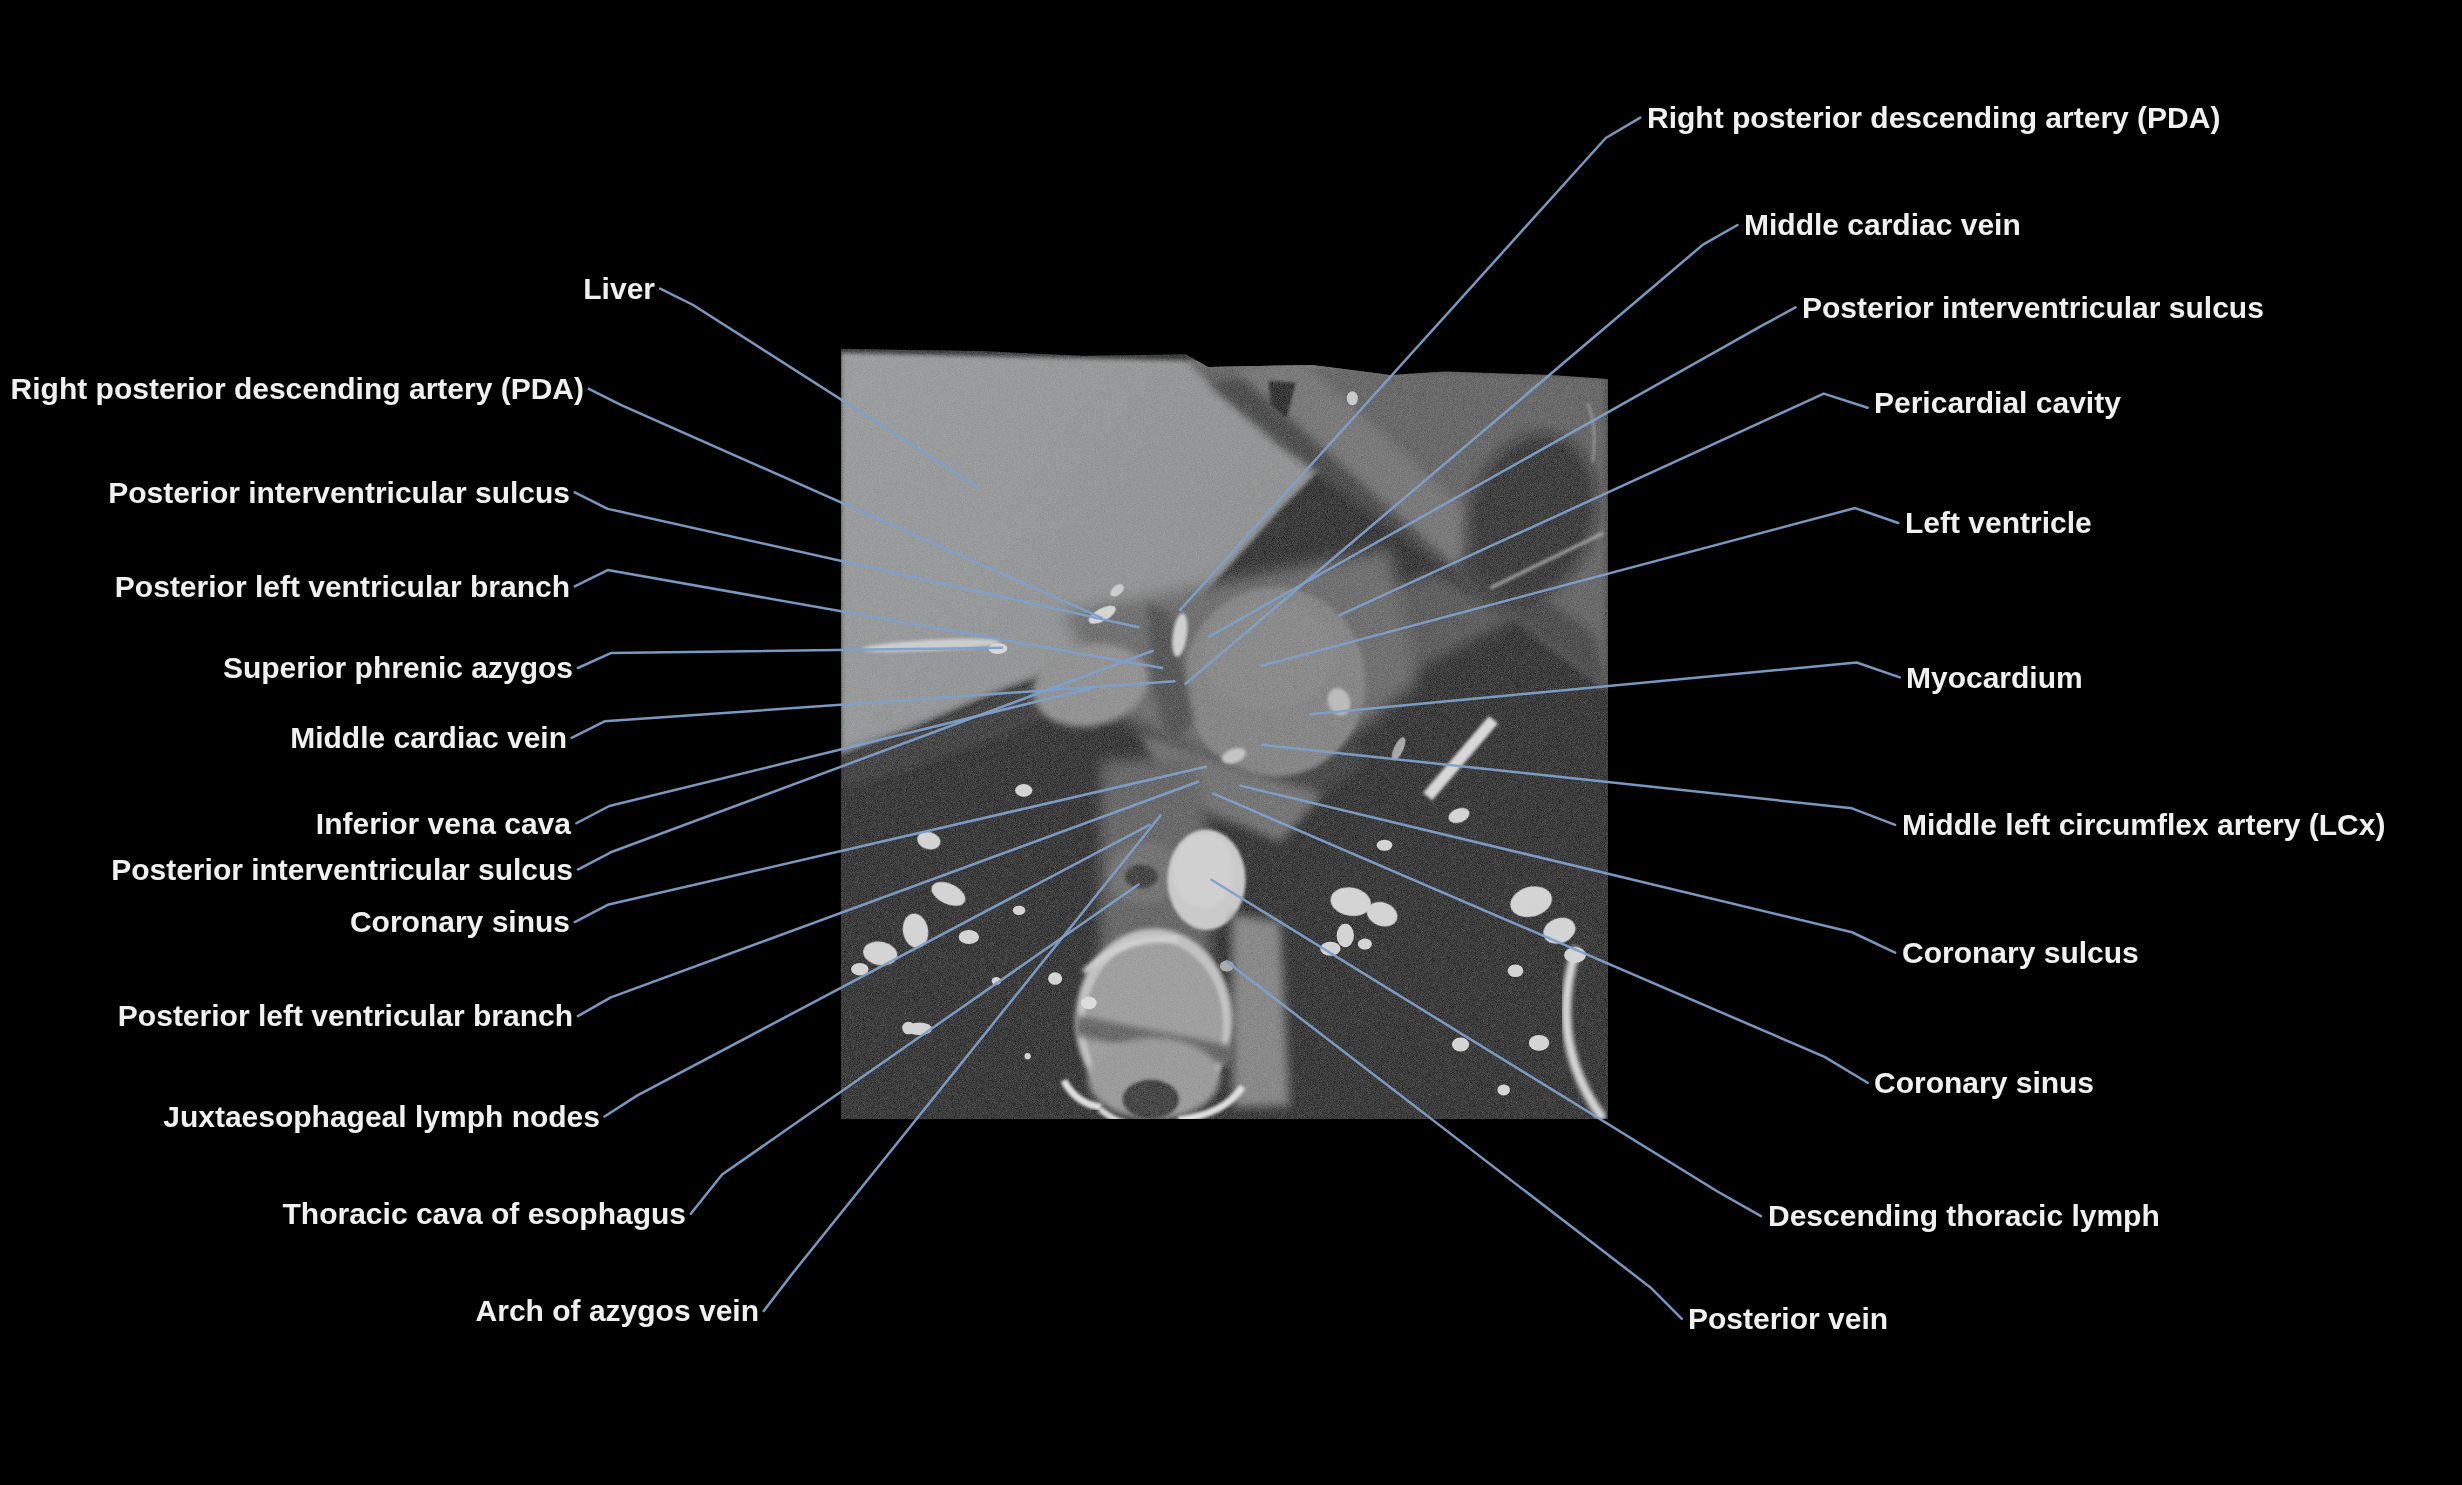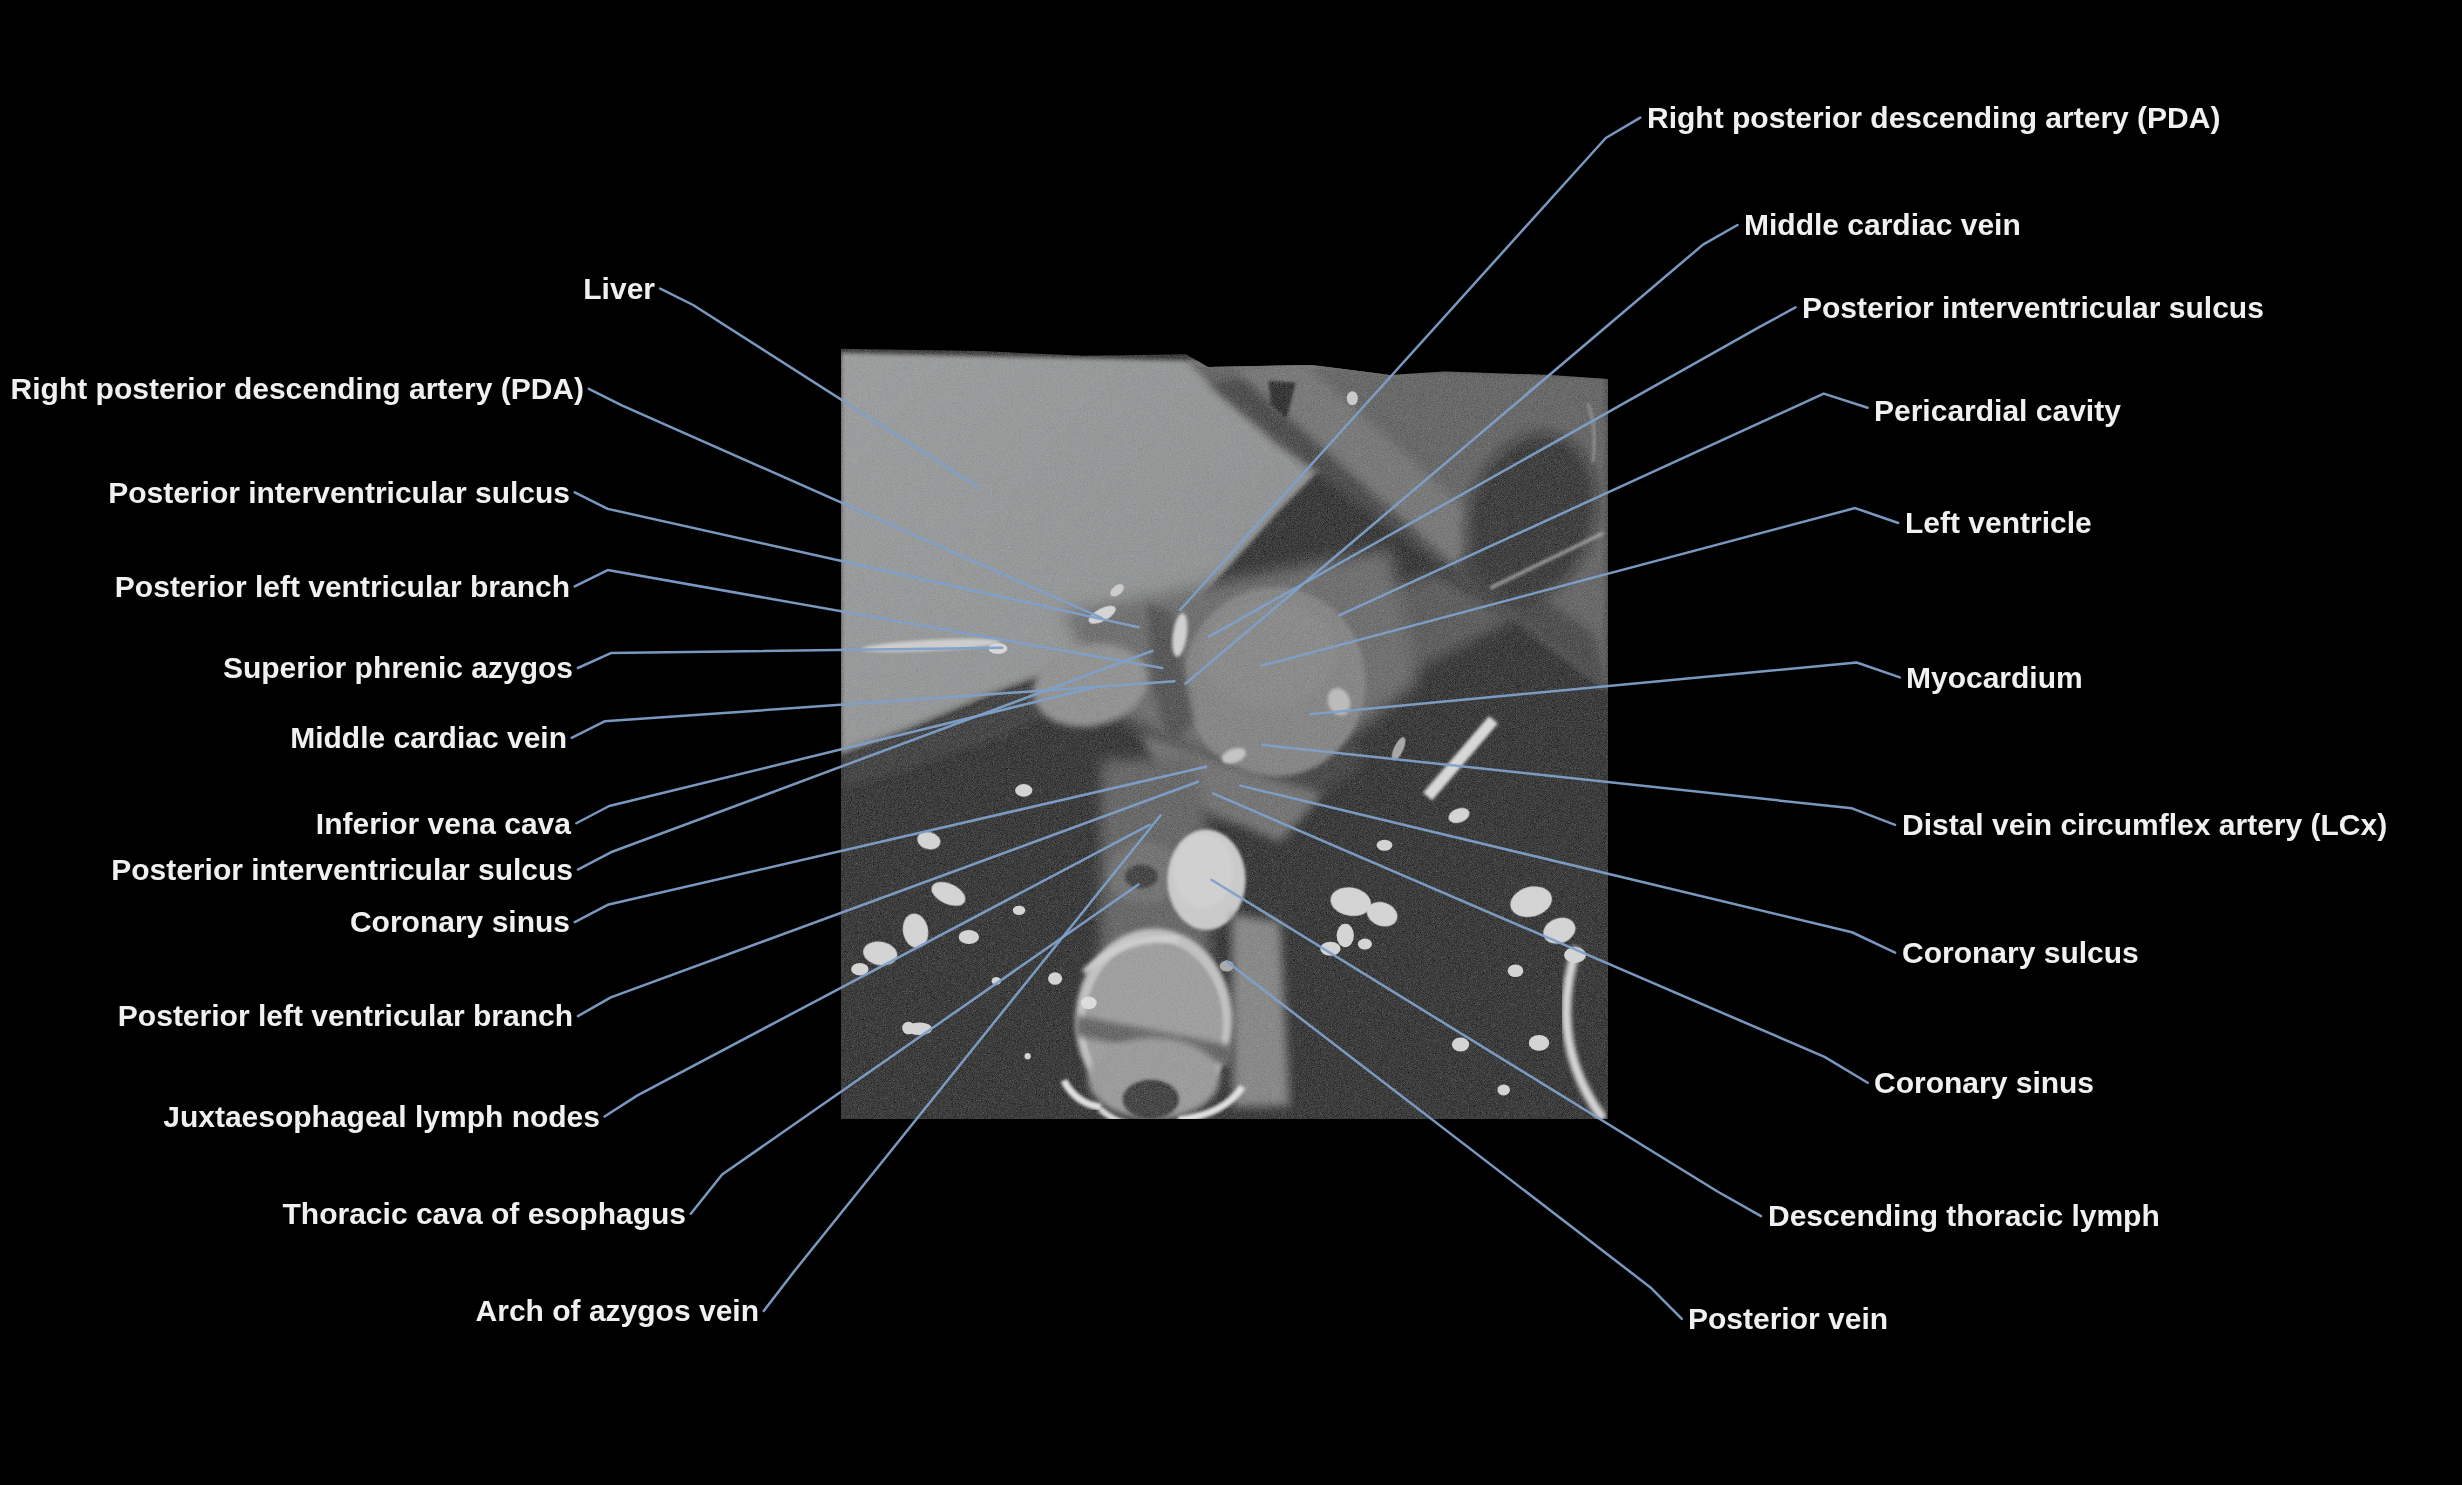--- a/index.html
+++ b/index.html
@@ -202,23 +202,23 @@
   <div class="lbl left-col" style="right:1889px;top:851px">Posterior interventricular sulcus</div>
   <div class="lbl left-col" style="right:1892px;top:903px">Coronary sinus</div>
   <div class="lbl left-col" style="right:1889px;top:997px">Posterior left ventricular branch</div>
   <div class="lbl left-col" style="right:1862px;top:1098px">Juxtaesophageal lymph nodes</div>
   <div class="lbl left-col" style="right:1776px;top:1195px">Thoracic cava of esophagus</div>
   <div class="lbl left-col" style="right:1703px;top:1292px">Arch of azygos vein</div>
 
   <div class="lbl" style="left:1647px;top:99px">Right posterior descending artery (PDA)</div>
   <div class="lbl" style="left:1744px;top:206px">Middle cardiac vein</div>
   <div class="lbl" style="left:1802px;top:289px">Posterior interventricular sulcus</div>
-  <div class="lbl" style="left:1874px;top:392px">Pericardial cavity</div>
+  <div class="lbl" style="left:1874px;top:384px">Pericardial cavity</div>
   <div class="lbl" style="left:1905px;top:504px">Left ventricle</div>
   <div class="lbl" style="left:1906px;top:659px">Myocardium</div>
-  <div class="lbl" style="left:1902px;top:806px">Distal vein circumflex artery (LCx)</div>
+  <div class="lbl" style="left:1902px;top:806px">Middle left circumflex artery (LCx)</div>
   <div class="lbl" style="left:1902px;top:934px">Coronary sulcus</div>
   <div class="lbl" style="left:1874px;top:1064px">Coronary sinus</div>
   <div class="lbl" style="left:1768px;top:1197px">Descending thoracic lymph</div>
   <div class="lbl" style="left:1688px;top:1300px">Posterior vein</div>
 
 </div>
 
 
 </body></html>

